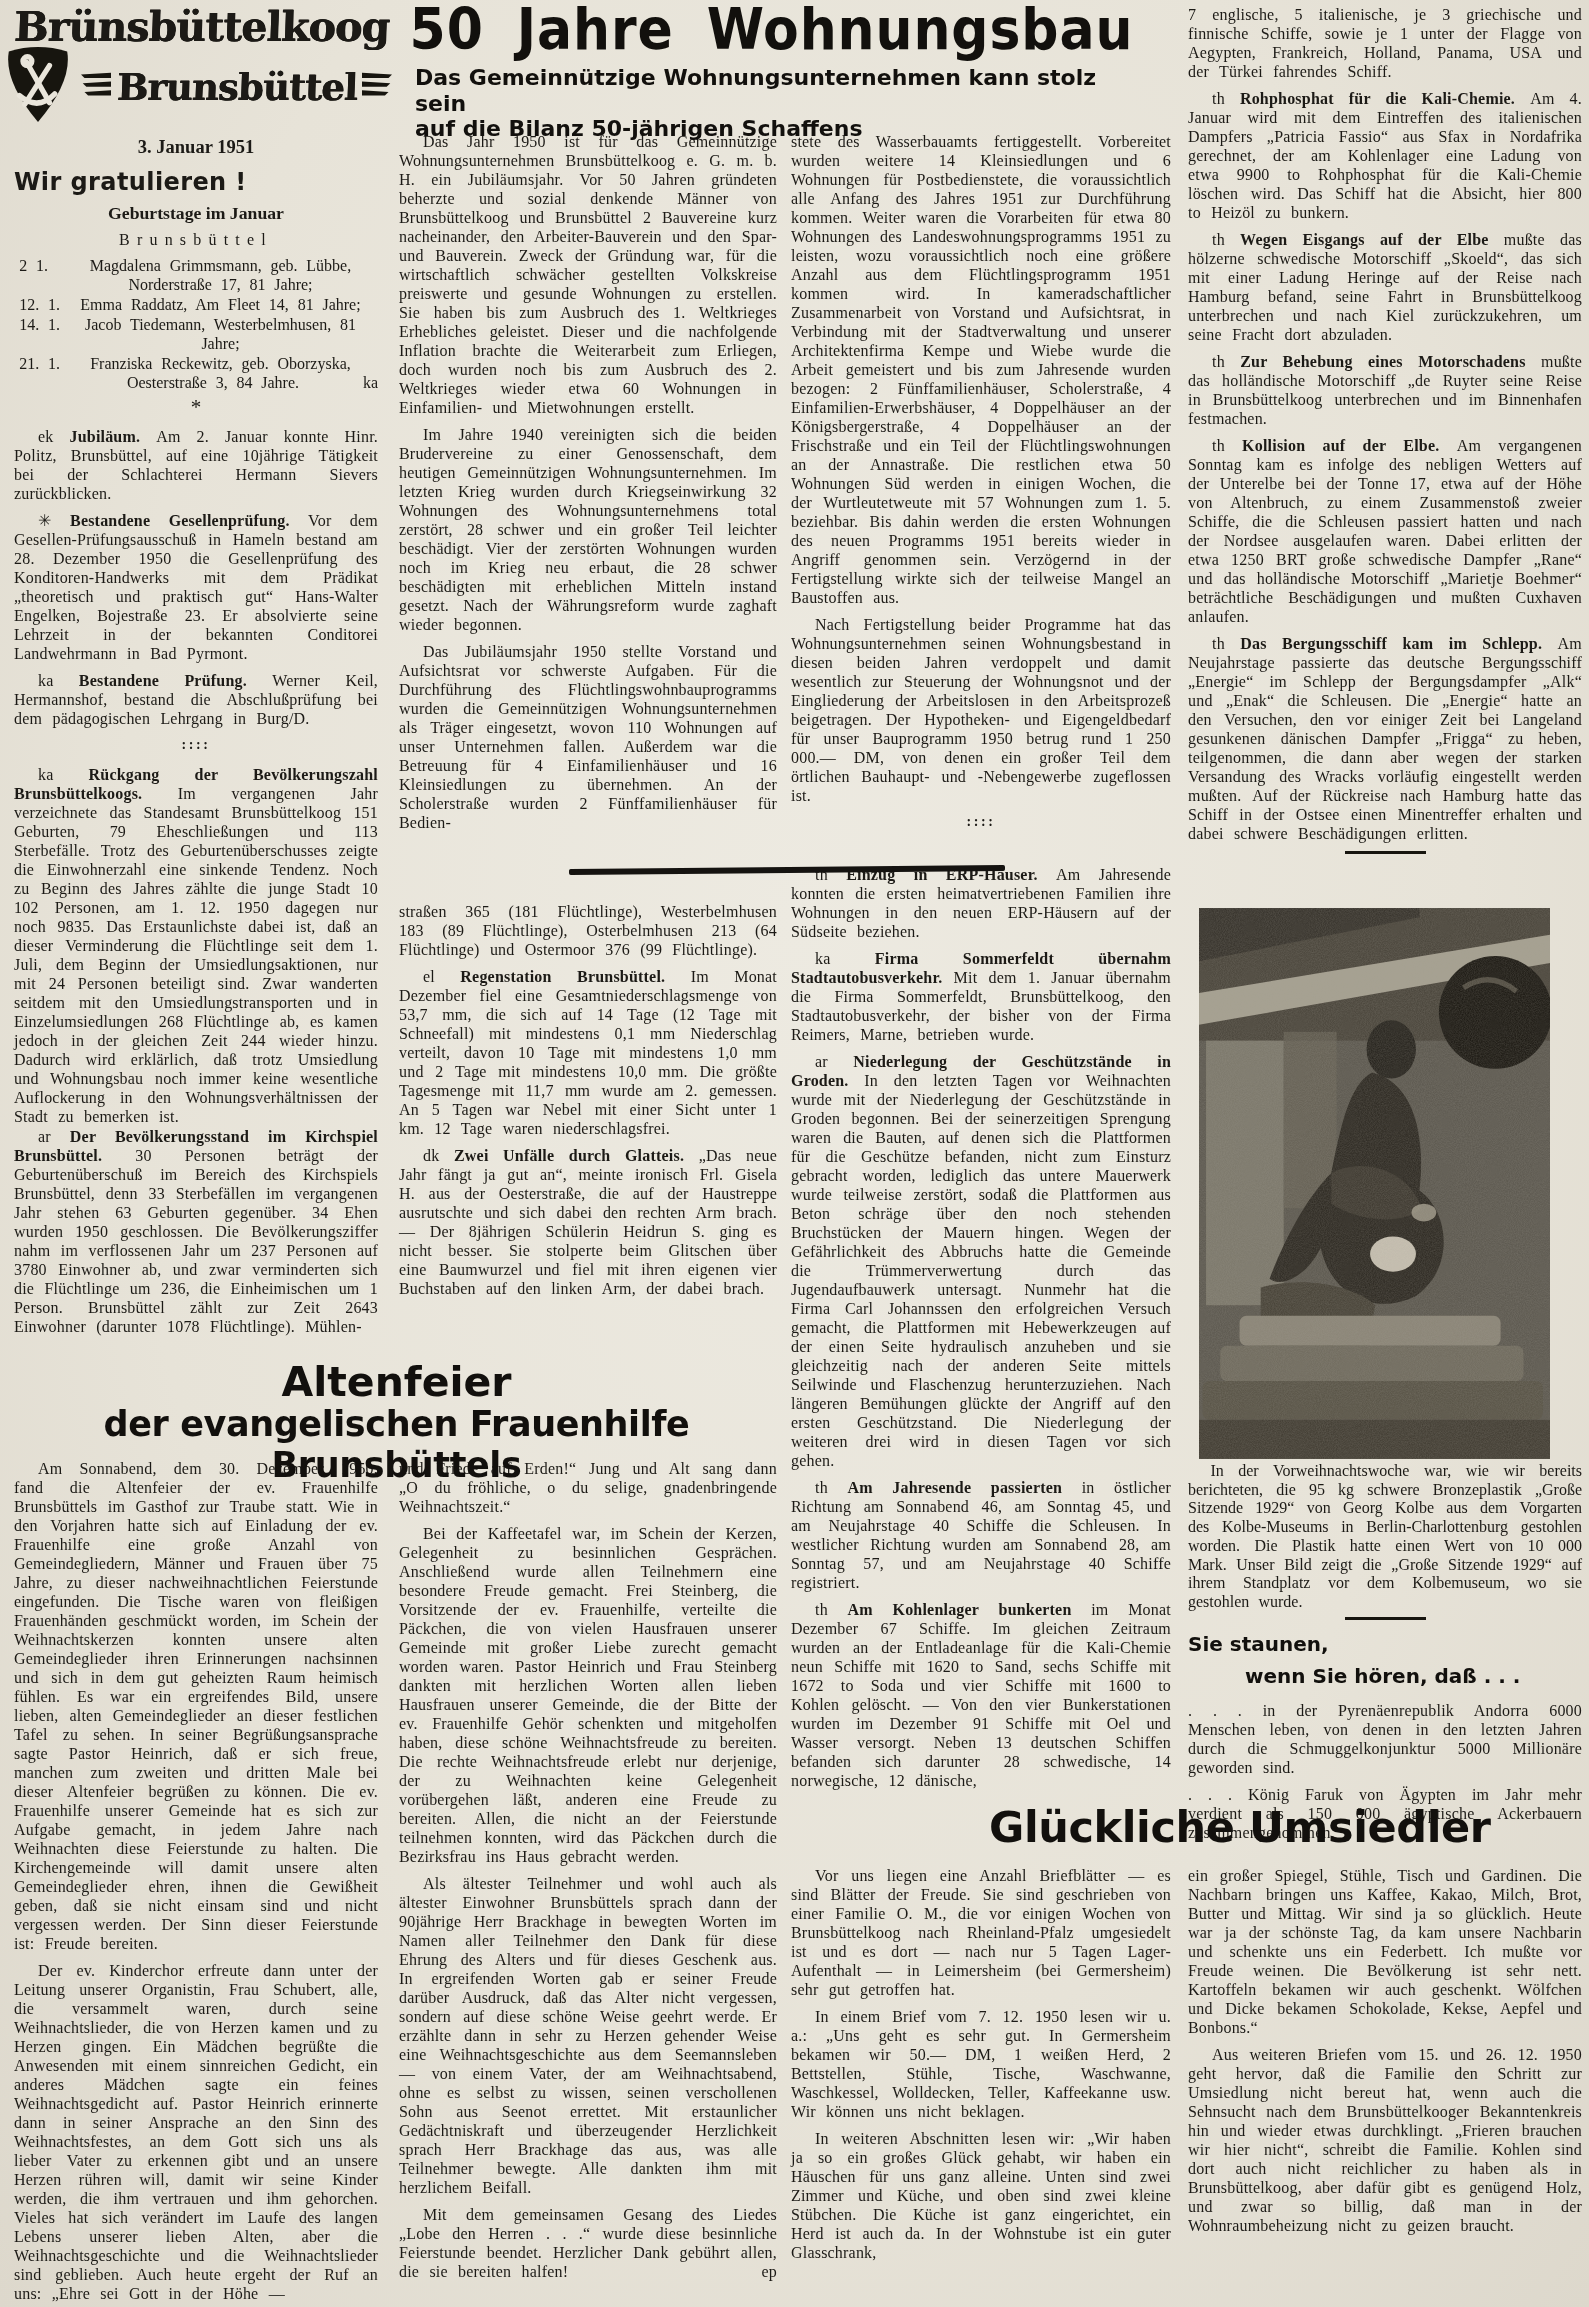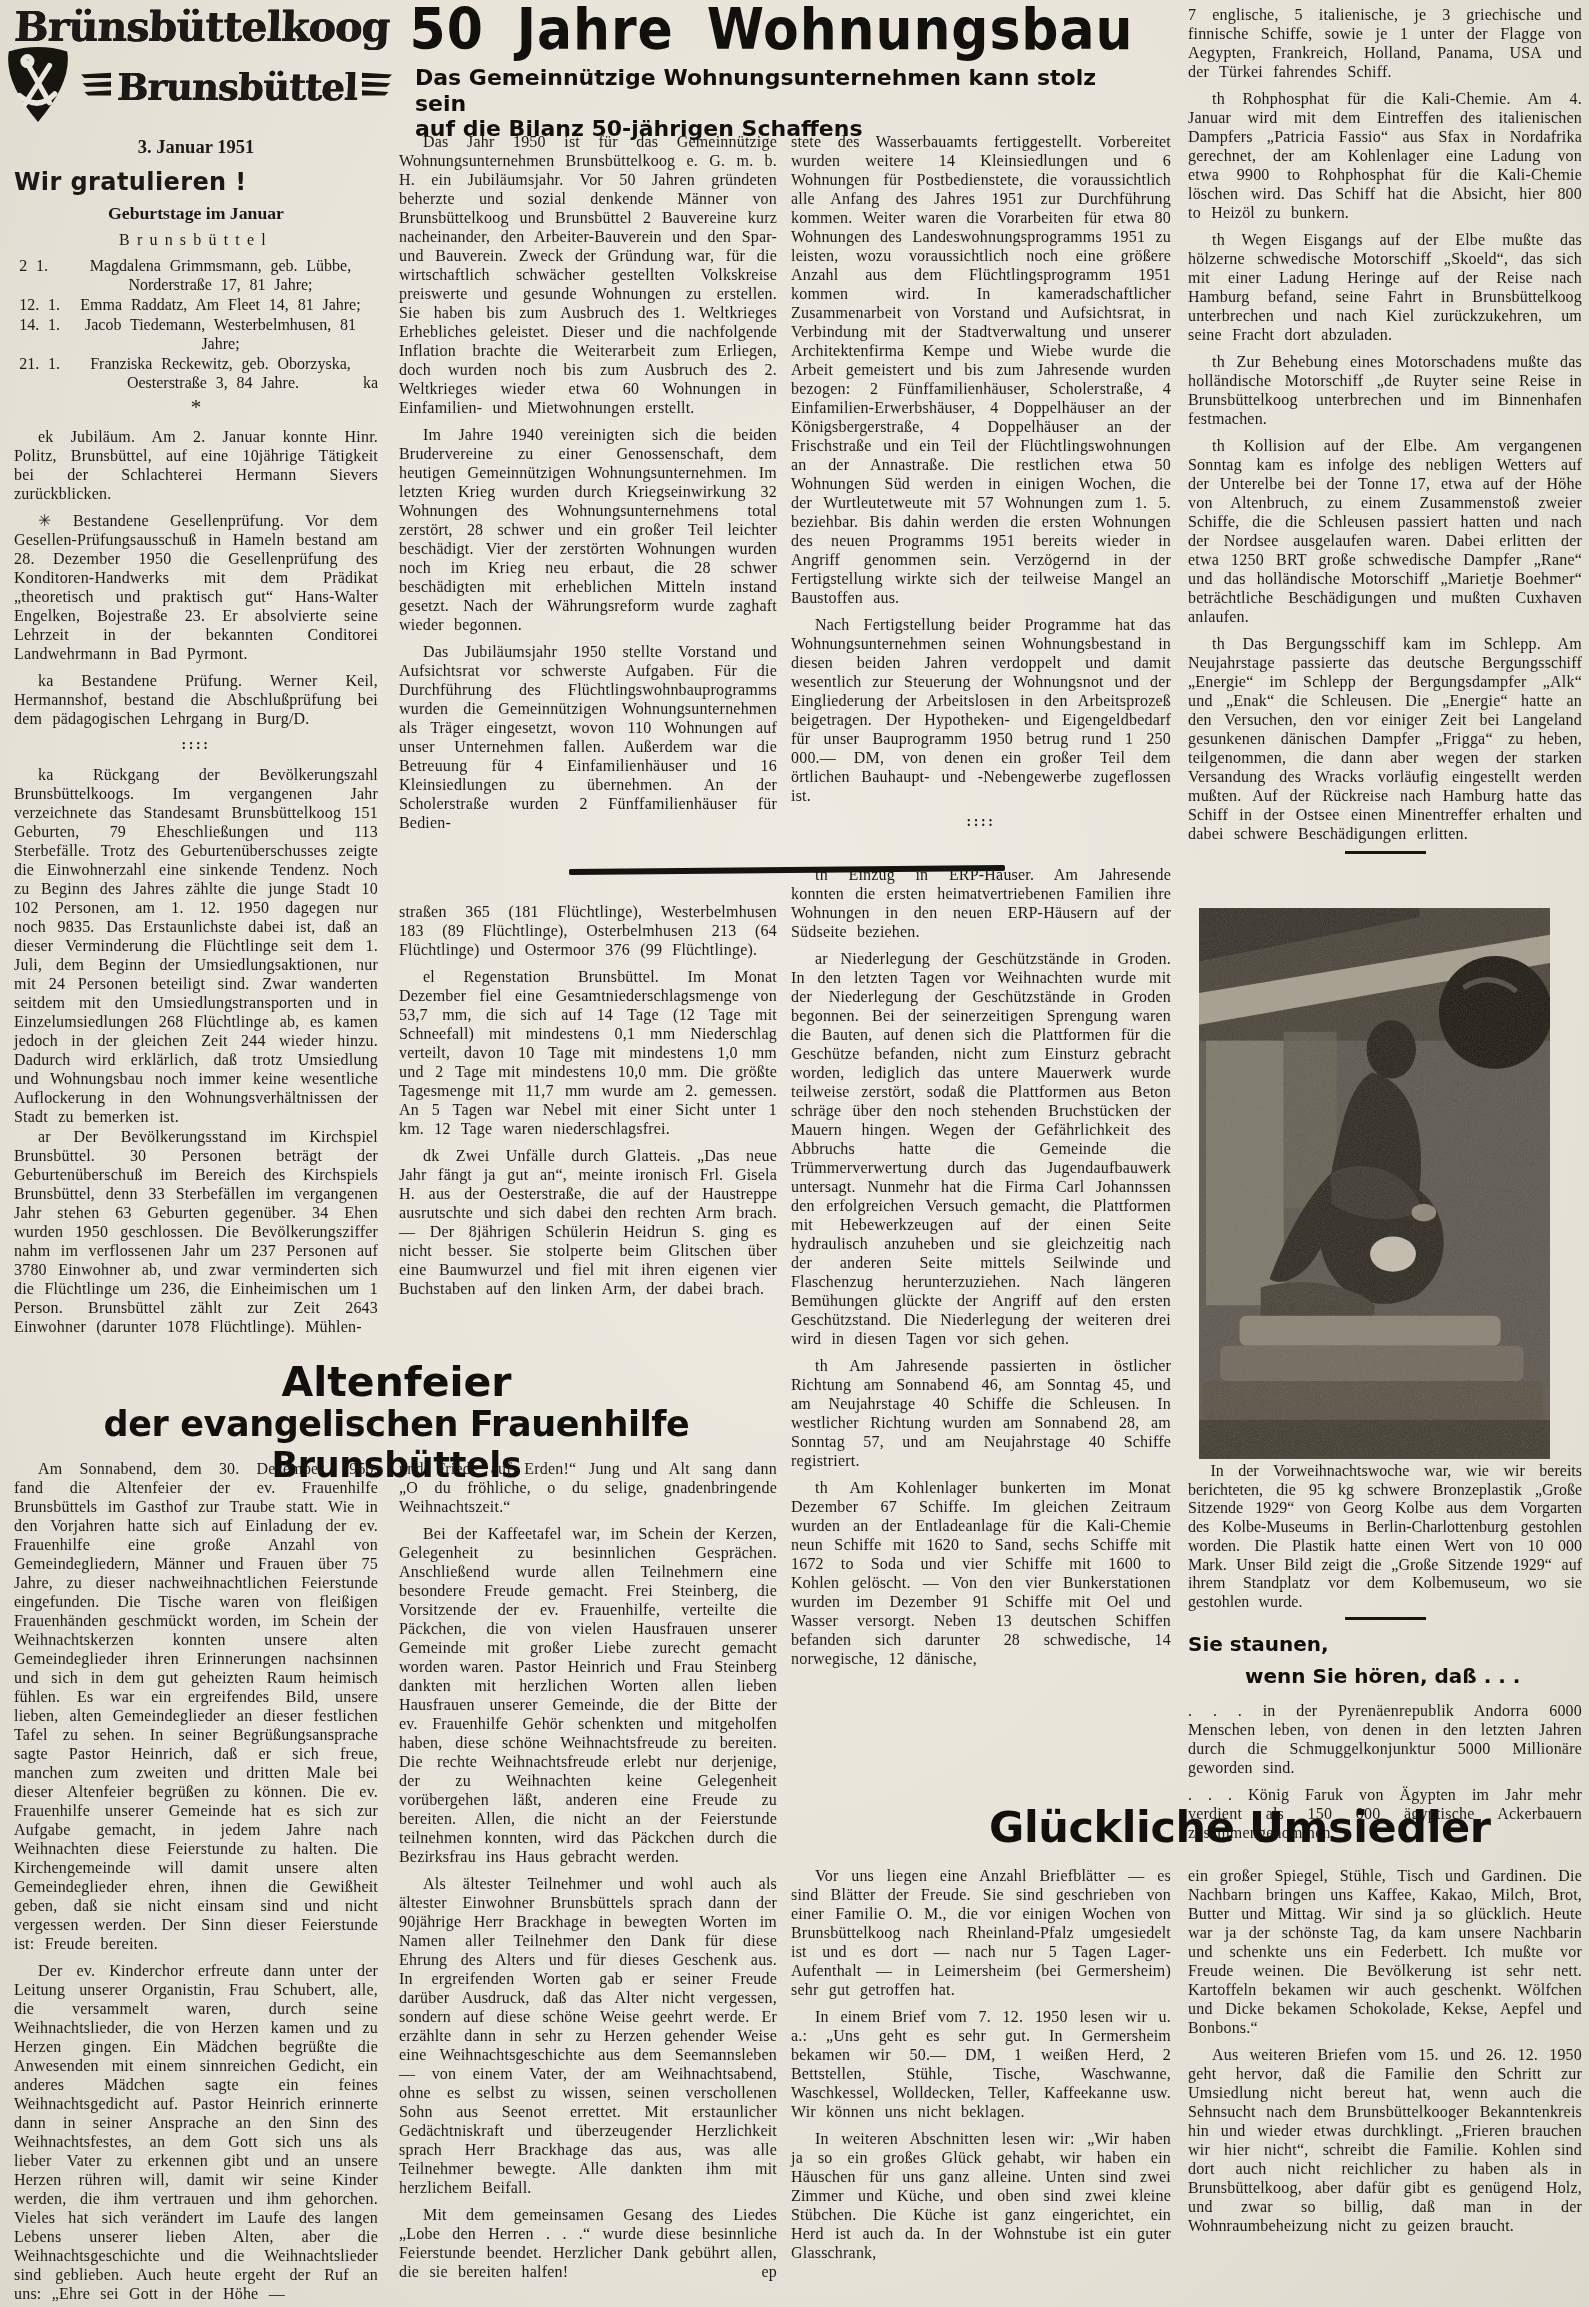--- a/index.html
+++ b/index.html
@@ -10,21 +10,21 @@
   .col{position:absolute;top:0;height:2307px;}
   #col1{left:14px;width:364px;}
   #col2{left:399px;width:378px;}
   #col3{left:791px;width:380px;}
   #col4{left:1188px;width:394px;}
   .blk{position:absolute;left:0;right:0;}
   .para{margin:0 0 8px 0;font-size:16px;line-height:19px;text-align:justify;
         text-indent:1.5em;word-spacing:.38em;letter-spacing:0.2px;}
   .para.cont{text-indent:0;}
   .lead{font-weight:400;}
-  .head{font-weight:400;}
+  .head{font-weight:700;}
   .sig{float:right;font-weight:400;}
   .sep-star{text-align:center;font-size:21px;line-height:21px;margin:5.3px 0 8.8px;}
   .sep-dots{text-align:center;font-weight:700;font-size:14px;letter-spacing:2.6px;margin:8.8px 0 12.4px;}
   .sep-rule{width:81px;height:2.6px;background:#17150f;margin:5.3px auto 8.8px;}
   
   .fraktur{font-family:"DejaVu Serif", serif;font-weight:700;transform:skewX(-2deg);
            text-shadow:0.6px 0 currentColor, 0 0.4px currentColor;}
   .mast1{font-size:41px;line-height:44px;text-align:center;letter-spacing:-0.9px;}
   .mastrow{display:flex;align-items:center;justify-content:center;gap:5.3px;margin-top:-3.5px;}
   .mast2{font-size:37px;line-height:42px;letter-spacing:-0.9px;}
@@ -136,20 +136,21 @@
 </div>
 
 <div class="col" id="col3">
   <div class="blk" style="top:132px">
       <p class="para cont">stete des Wasserbauamts fertiggestellt. Vorbereitet wurden weitere 14 Kleinsiedlungen und 6 Wohnungen für Postbedienstete, die voraussichtlich alle Anfang des Jahres 1951 zur Durchführung kommen. Weiter waren die Vorarbeiten für etwa 80 Wohnungen des Landeswohnungsprogramms 1951 zu leisten, wozu voraussichtlich noch eine größere Anzahl aus dem Flüchtlingsprogramm 1951 kommen wird. In kameradschaftlicher Zusammenarbeit von Vorstand und Aufsichtsrat, in Verbindung mit der Stadtverwaltung und unserer Architektenfirma Kempe und Wiebe wurde die Arbeit gemeistert und bis zum Jahresende wurden bezogen: 2 Fünffamilienhäuser, Scholerstraße, 4 Einfamilien-Erwerbshäuser, 4 Doppelhäuser an der Königsbergerstraße, 4 Doppelhäuser an der Frischstraße und ein Teil der Flüchtlingswohnungen an der Annastraße. Die restlichen etwa 50 Wohnungen Süd werden in einigen Wochen, die der Wurtleutetweute mit 57 Wohnungen zum 1. 5. beziehbar. Bis dahin werden die ersten Wohnungen des neuen Programms 1951 bereits wieder in Angriff genommen sein. Verzögernd in der Fertigstellung wirkte sich der teilweise Mangel an Baustoffen aus.</p>
       <p class="para">Nach Fertigstellung beider Programme hat das Wohnungsunternehmen seinen Wohnungsbestand in diesen beiden Jahren verdoppelt und damit wesentlich zur Steuerung der Wohnungsnot und der Eingliederung der Arbeitslosen in den Arbeitsprozeß beigetragen. Der Hypotheken- und Eigengeldbedarf für unser Bauprogramm 1950 betrug rund 1 250 000.— DM, von denen ein großer Teil dem örtlichen Bauhaupt- und -Nebengewerbe zugeflossen ist.</p>
       <div class="sep-dots">::::</div>
     </div>
   <div class="blk" style="top:865px">
       <p class="para"><span class="lead">th </span><b class="head">Einzug in ERP-Häuser. </b>Am Jahresende konnten die ersten heimatvertriebenen Familien ihre Wohnungen in den neuen ERP-Häusern auf der Südseite beziehen.</p>
+      <p class="para"><span class="lead">ka </span><b class="head">Firma Sommerfeldt übernahm Stadtautobusverkehr. </b>Mit dem 1. Januar übernahm die Firma Sommerfeldt, Brunsbüttelkoog, den Stadtautobusverkehr, der bisher von der Firma Reimers, Marne, betrieben wurde.</p>
       <p class="para"><span class="lead">ar </span><b class="head">Niederlegung der Geschützstände in Groden. </b>In den letzten Tagen vor Weihnachten wurde mit der Niederlegung der Geschützstände in Groden begonnen. Bei der seinerzeitigen Sprengung waren die Bauten, auf denen sich die Plattformen für die Geschütze befanden, nicht zum Einsturz gebracht worden, lediglich das untere Mauerwerk wurde teilweise zerstört, sodaß die Plattformen aus Beton schräge über den noch stehenden Bruchstücken der Mauern hingen. Wegen der Gefährlichkeit des Abbruchs hatte die Gemeinde die Trümmerverwertung durch das Jugendaufbauwerk untersagt. Nunmehr hat die Firma Carl Johannssen den erfolgreichen Versuch gemacht, die Plattformen mit Hebewerkzeugen auf der einen Seite hydraulisch anzuheben und sie gleichzeitig nach der anderen Seite mittels Seilwinde und Flaschenzug herunterzuziehen. Nach längeren Bemühungen glückte der Angriff auf den ersten Geschützstand. Die Niederlegung der weiteren drei wird in diesen Tagen vor sich gehen.</p>
       <p class="para"><span class="lead">th </span><b class="head">Am Jahresende passierten </b>in östlicher Richtung am Sonnabend 46, am Sonntag 45, und am Neujahrstage 40 Schiffe die Schleusen. In westlicher Richtung wurden am Sonnabend 28, am Sonntag 57, und am Neujahrstage 40 Schiffe registriert.</p>
       <p class="para"><span class="lead">th </span><b class="head">Am Kohlenlager bunkerten </b>im Monat Dezember 67 Schiffe. Im gleichen Zeitraum wurden an der Entladeanlage für die Kali-Chemie neun Schiffe mit 1620 to Sand, sechs Schiffe mit 1672 to Soda und vier Schiffe mit 1600 to Kohlen gelöscht. — Von den vier Bunkerstationen wurden im Dezember 91 Schiffe mit Oel und Wasser versorgt. Neben 13 deutschen Schiffen befanden sich darunter 28 schwedische, 14 norwegische, 12 dänische,</p>
     </div>
   <div class="blk" style="top:1866px">
       <p class="para">Vor uns liegen eine Anzahl Briefblätter — es sind Blätter der Freude. Sie sind geschrieben von einer Familie O. M., die vor einigen Wochen von Brunsbüttelkoog nach Rheinland-Pfalz umgesiedelt ist und es dort — nach nur 5 Tagen Lager-Aufenthalt — in Leimersheim (bei Germersheim) sehr gut getroffen hat.</p>
       <p class="para">In einem Brief vom 7. 12. 1950 lesen wir u. a.: „Uns geht es sehr gut. In Germersheim bekamen wir 50.— DM, 1 weißen Herd, 2 Bettstellen, Stühle, Tische, Waschwanne, Waschkessel, Wolldecken, Teller, Kaffeekanne usw. Wir können uns nicht beklagen.</p>
       <p class="para">In weiteren Abschnitten lesen wir: „Wir haben ja so ein großes Glück gehabt, wir haben ein Häuschen für uns ganz alleine. Unten sind zwei Zimmer und Küche, und oben sind zwei kleine Stübchen. Die Küche ist ganz eingerichtet, ein Herd ist auch da. In der Wohnstube ist ein guter Glasschrank,</p>
     </div>
 </div>

